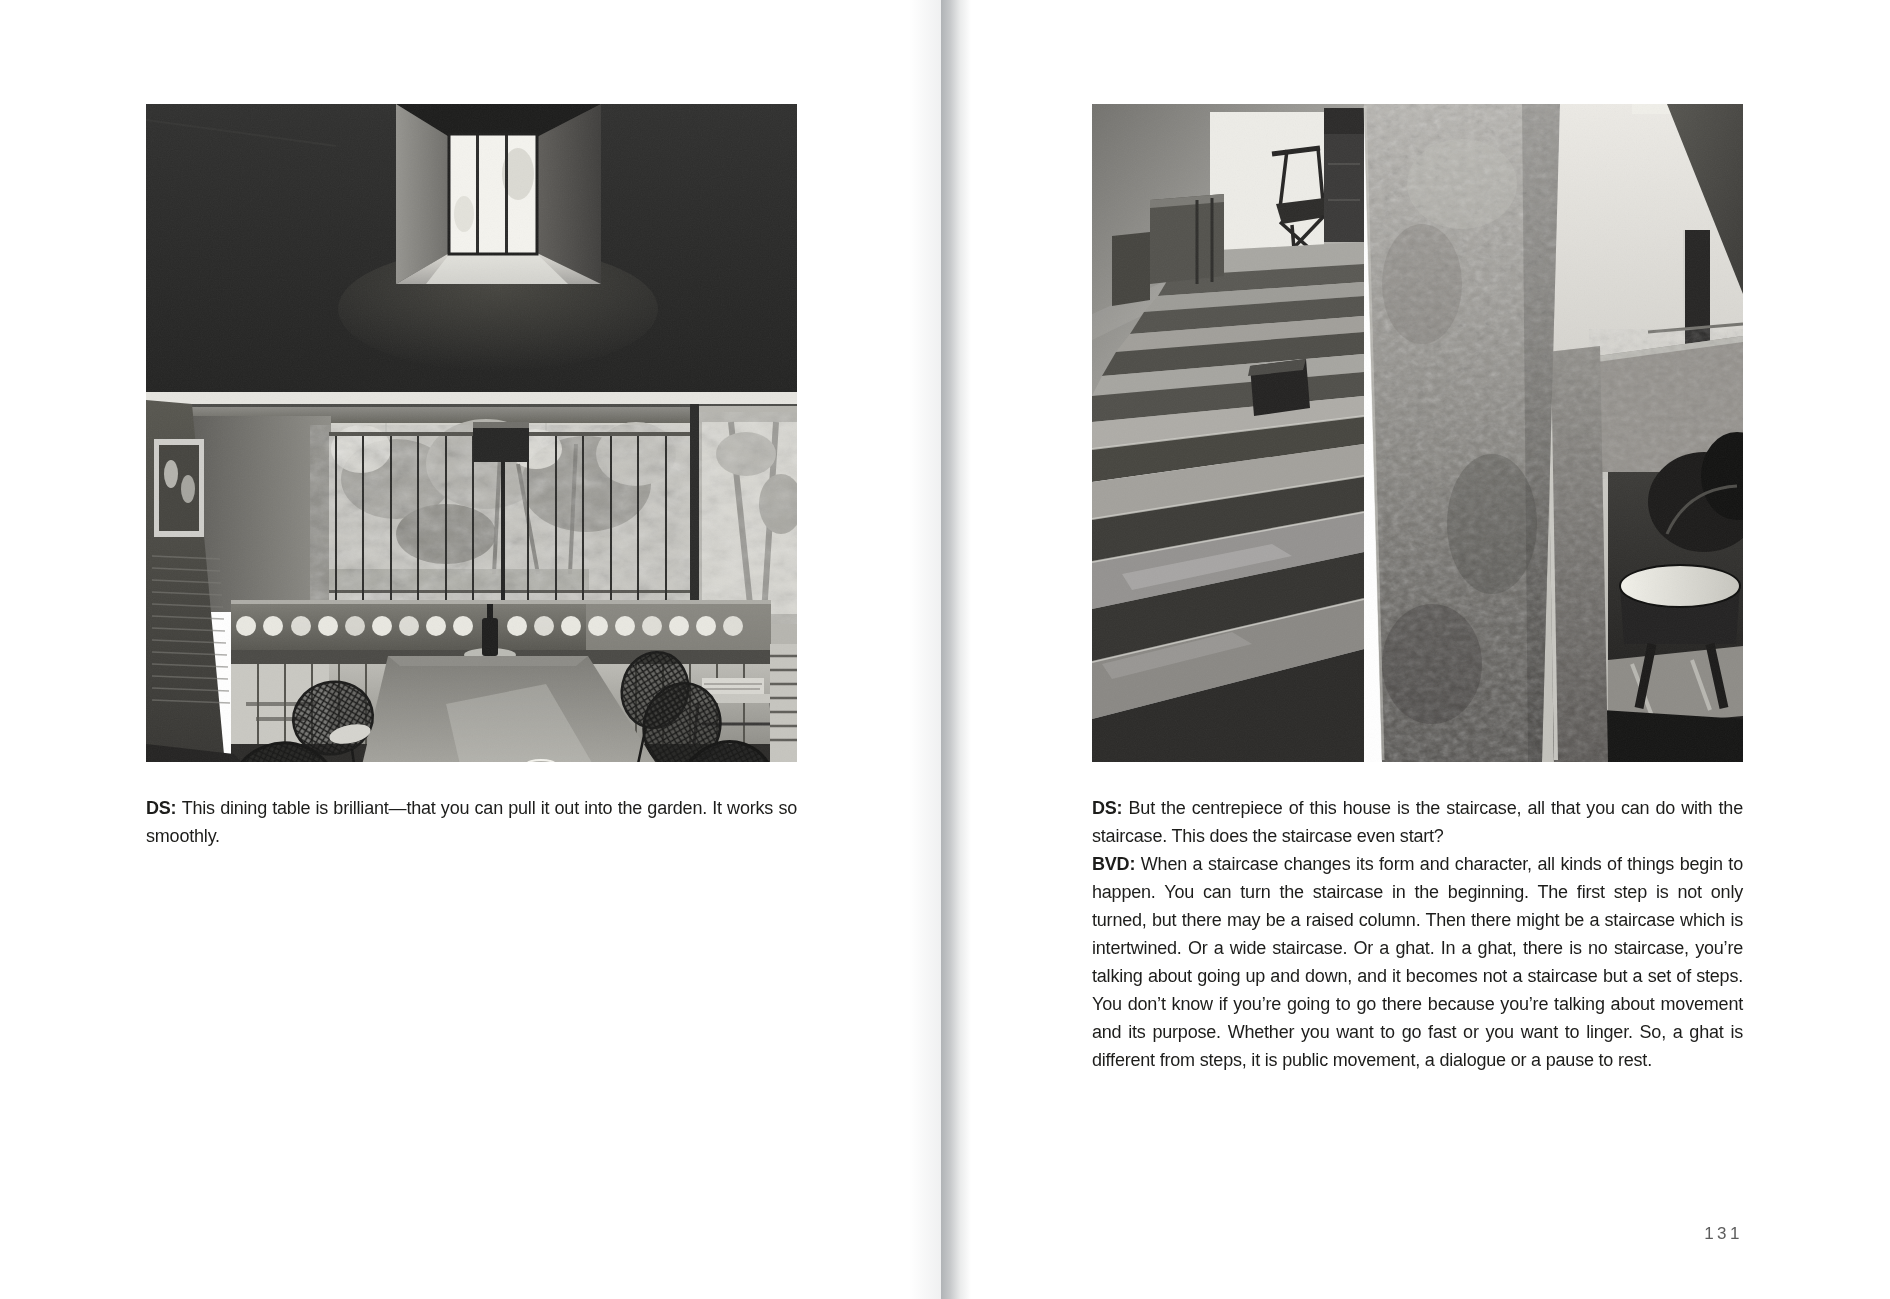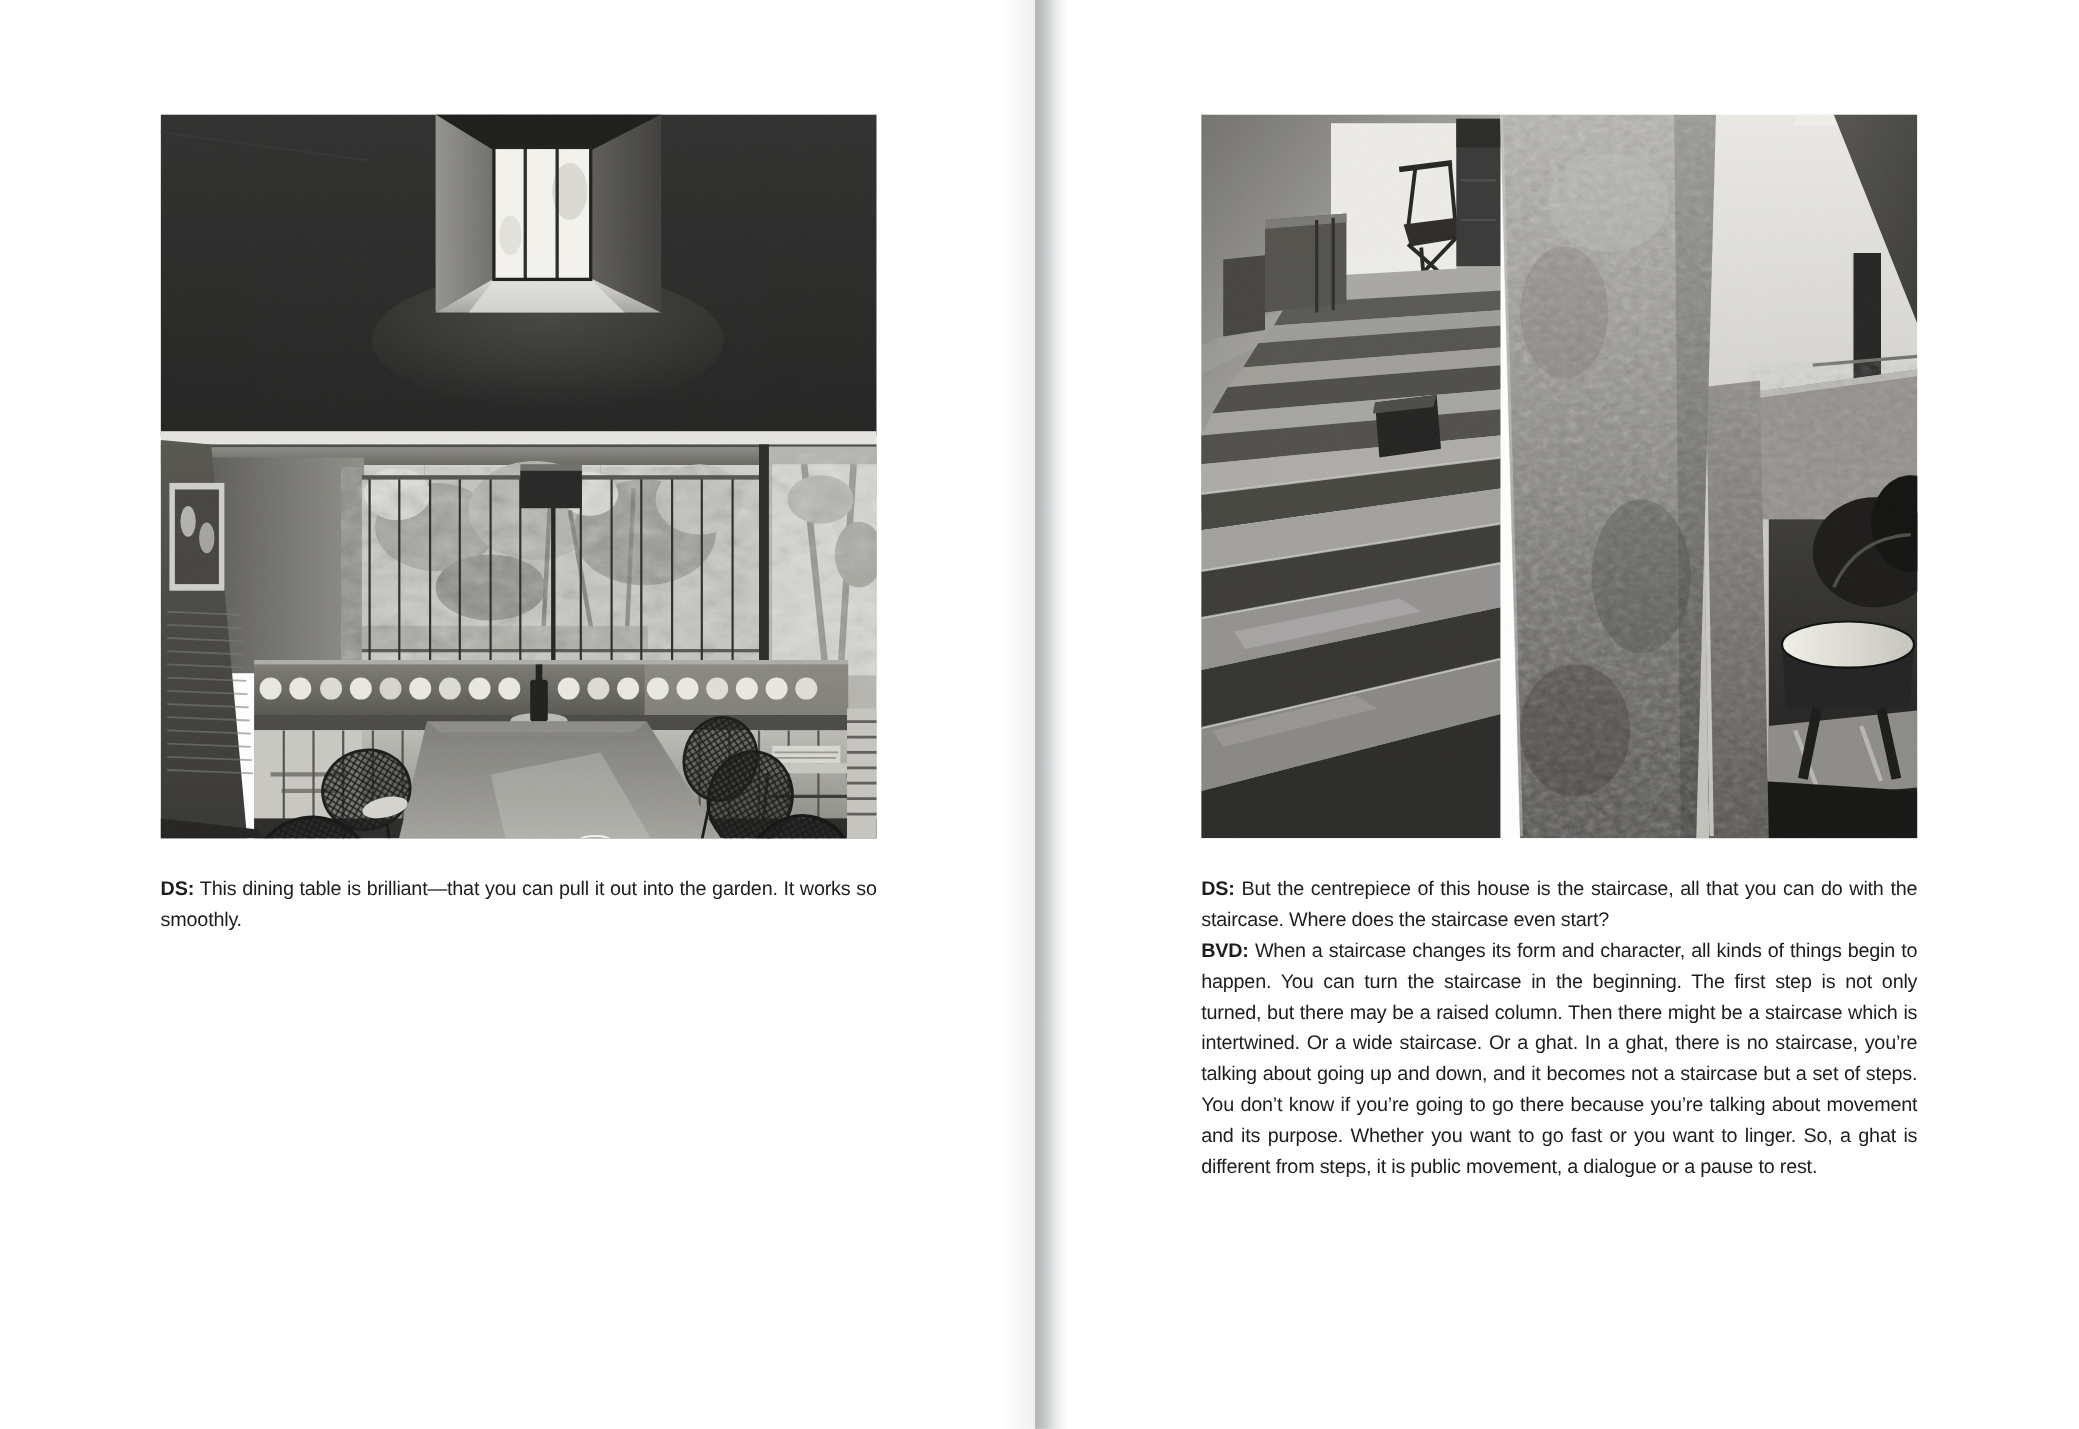--- a/index.html
+++ b/index.html
@@ -463,21 +463,22 @@
             <ellipse cx="370" cy="80" rx="55" ry="45" fill="#c4c2bd" opacity="0.3"></ellipse>
           </g>
           <path d="M273,2L291,656" stroke="#d0cfc9" stroke-width="3" opacity="0.5"></path>
         </g>
 
         <rect x="0" y="0" width="651" height="658" filter="url(#r-grain)" opacity="0.06"></rect>
       </svg>
     </div>
 
     <div class="textblock textblock-right">
-      <p><b class="speaker">DS:</b><span>But the centrepiece of this house is the staircase, all that you can do with the staircase. Where does the staircase even start?</span></p>
+      <p><b class="speaker">DS:</b><span>But the centrepiece of this house is the staircase, all that you can do with the staircase. This does the staircase even start?</span></p>
       <p><b class="speaker">BVD:</b><span>When a staircase changes its form and character, all kinds of things begin to happen. You can turn the staircase in the beginning. The first step is not only turned, but there may be a raised column. Then there might be a staircase which is intertwined. Or a wide staircase. Or a ghat. In a ghat, there is no staircase, you’re talking about going up and down, and it becomes not a staircase but a set of steps. You don’t know if you’re going to go there because you’re talking about movement and its purpose. Whether you want to go fast or you want to linger. So, a ghat is different from steps, it is public movement, a dialogue or a pause to rest.</span></p>
     </div>
 
+    <div class="pagenum pagenum-right">131</div>
   </div>
 
   <div class="gutter-pre"></div>
   <div class="gutter"></div>
 </div>
 
 </body></html>

